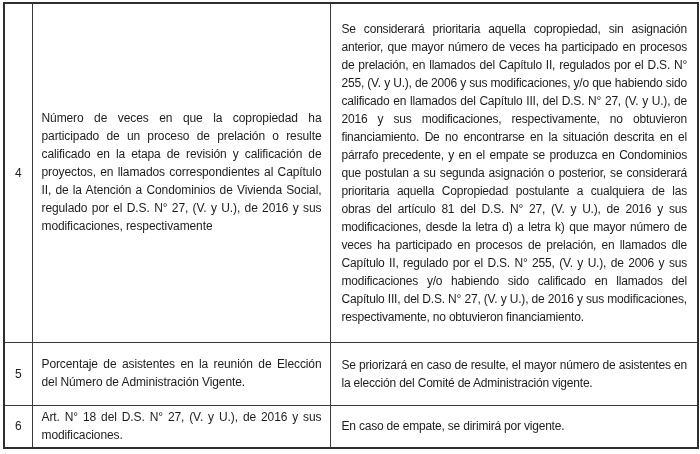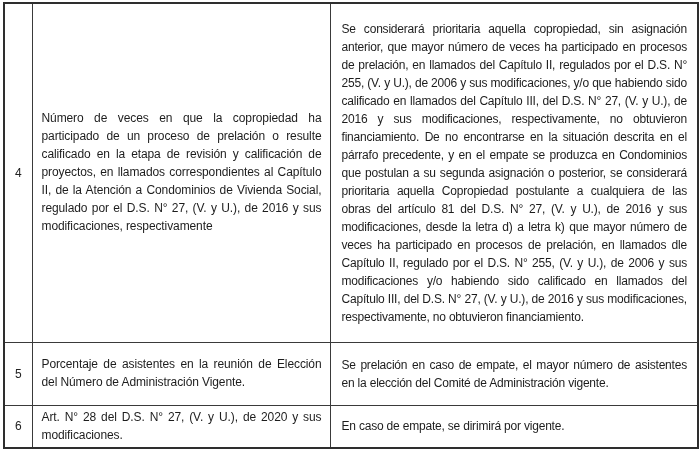--- a/index.html
+++ b/index.html
@@ -67,22 +67,22 @@
     </colgroup>
     <tbody>
       <tr class="r-big">
         <td class="num">4</td>
         <td class="crit">Número de veces en que la copropiedad ha participado de un proceso de prelación o resulte calificado en la etapa de revisión y calificación de proyectos, en llamados correspondientes al Capítulo II, de la Atención a Condominios de Vivienda Social, regulado por el D.S. N° 27, (V. y U.), de 2016 y sus modificaciones, respectivamente</td>
         <td class="det">Se considerará prioritaria aquella copropiedad, sin asignación anterior, que mayor número de veces ha participado en procesos de prelación, en llamados del Capítulo II, regulados por el D.S. N° 255, (V. y U.), de 2006 y sus modificaciones, y/o que habiendo sido calificado en llamados del Capítulo III, del D.S. N° 27, (V. y U.), de 2016 y sus modificaciones, respectivamente, no obtuvieron financiamiento. De no encontrarse en la situación descrita en el párrafo precedente, y en el empate se produzca en Condominios que postulan a su segunda asignación o posterior, se considerará prioritaria aquella Copropiedad postulante a cualquiera de las obras del artículo 81 del D.S. N° 27, (V. y U.), de 2016 y sus modificaciones, desde la letra d) a letra k) que mayor número de veces ha participado en procesos de prelación, en llamados dle Capítulo II, regulado por el D.S. N° 255, (V. y U.), de 2006 y sus modificaciones y/o habiendo sido calificado en llamados del Capítulo III, del D.S. N° 27, (V. y U.), de 2016 y sus modificaciones, respectivamente, no obtuvieron financiamiento.</td>
       </tr>
       <tr class="r-mid">
         <td class="num">5</td>
         <td class="crit">Porcentaje de asistentes en la reunión de Elección del Número de Administración Vigente.</td>
-        <td class="det">Se prelación en caso de empate, el mayor número de asistentes en la elección del Comité de Administración vigente.</td>
+        <td class="det">Se priorizará en caso de resulte, el mayor número de asistentes en la elección del Comité de Administración vigente.</td>
       </tr>
       <tr class="r-sml">
         <td class="num">6</td>
-        <td class="crit">Art. N° 28 del D.S. N° 27, (V. y U.), de 2020 y sus modificaciones.</td>
+        <td class="crit">Art. N° 18 del D.S. N° 27, (V. y U.), de 2016 y sus modificaciones.</td>
         <td class="det">En caso de empate, se dirimirá por vigente.</td>
       </tr>
     </tbody>
   </table>
 </div>
 
 </body></html>

